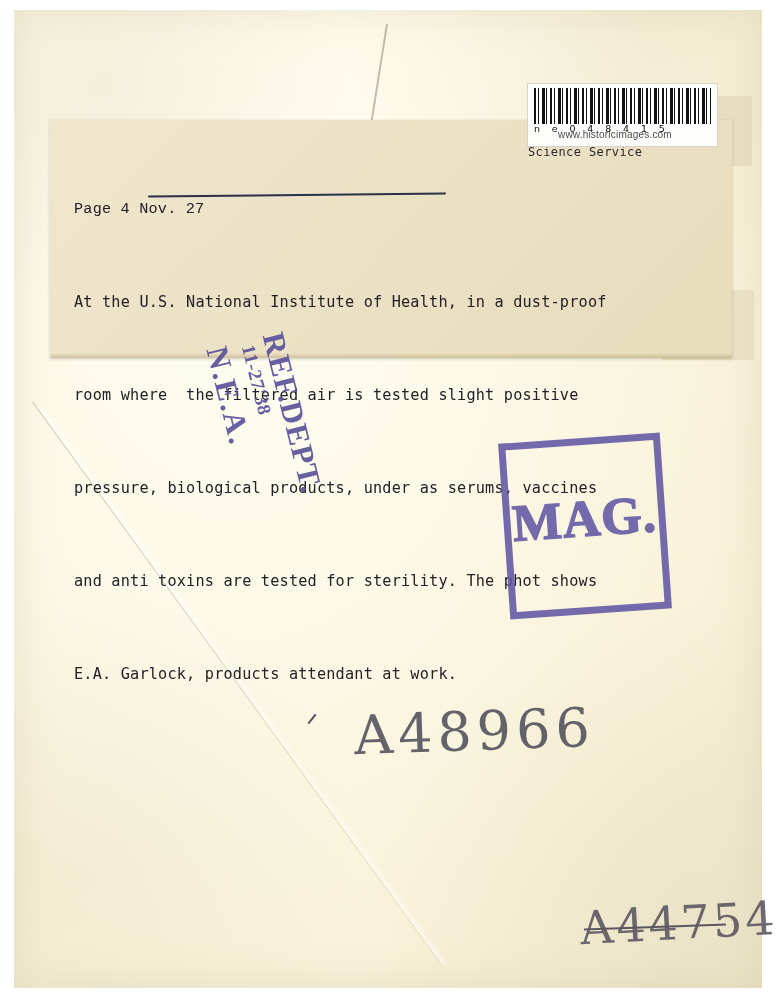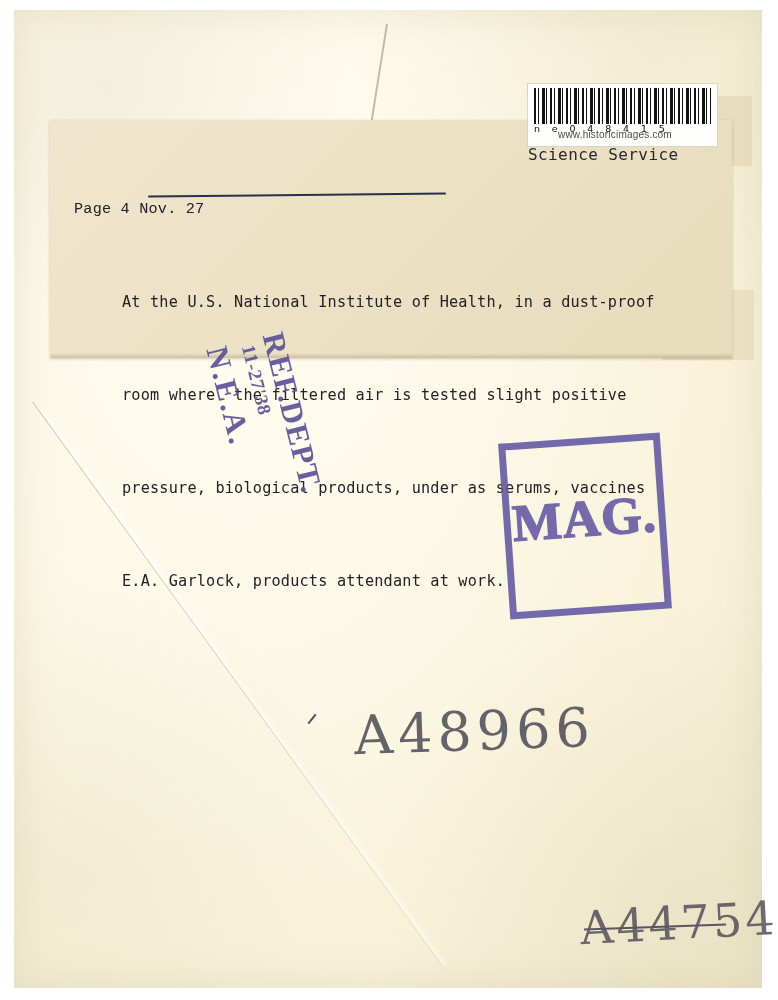--- a/index.html
+++ b/index.html
@@ -100,29 +100,29 @@
     left: 24px;
     top: 12px;
     width: 640px;
     font-family: "DejaVu Sans Mono", "Liberation Mono", monospace;
     font-size: 15.2px;
     line-height: 31px;
     color: #232026;
     letter-spacing: 0.2px;
     white-space: pre-wrap;
   }
-  .caption-line { display: block; white-space: pre; margin-left: 48px; }
+  .caption-line { display: block; white-space: pre; }
   .caption-line.indent-head { margin-left: 0; font-family: Liberation Mono, monospace; }
 
   .science-service {
     position: absolute;
     left: 478px;
     top: 25px;
     font-family: "DejaVu Sans Mono", "Liberation Mono", monospace;
-    font-size: 16px;
+    font-size: 12px;
     color: #2b2730;
     letter-spacing: 0.4px;
   }
 
   
   .underline-ink {
     position: absolute;
     left: 98px;
     top: 74px;
     width: 298px;
@@ -283,20 +283,21 @@
     <div class="tape-patch tape-b"></div>
 
     <div class="caption-slip">
       <div class="slip-edge-dark"></div>
 
       <div class="caption-text">
         <span class="caption-line indent-head">Page 4 Nov. 27</span>
         <span class="caption-line">At the U.S. National Institute of Health, in a dust-proof</span>
         <span class="caption-line">room where  the filtered air is tested slight positive</span>
         <span class="caption-line">pressure, biological products, under as serums, vaccines</span>
+        <span class="caption-line">and anti toxins are tested for sterility. The phot shows</span>
         <span class="caption-line">E.A. Garlock, products attendant at work.</span>
       </div>
 
       <div class="science-service">Science Service</div>
       <div class="underline-ink"></div>
     </div>
 
     <div class="barcode-label">
       <div class="barcode-bars"></div>
       <div class="barcode-number">n e 0 4 8 4 1 5</div>

